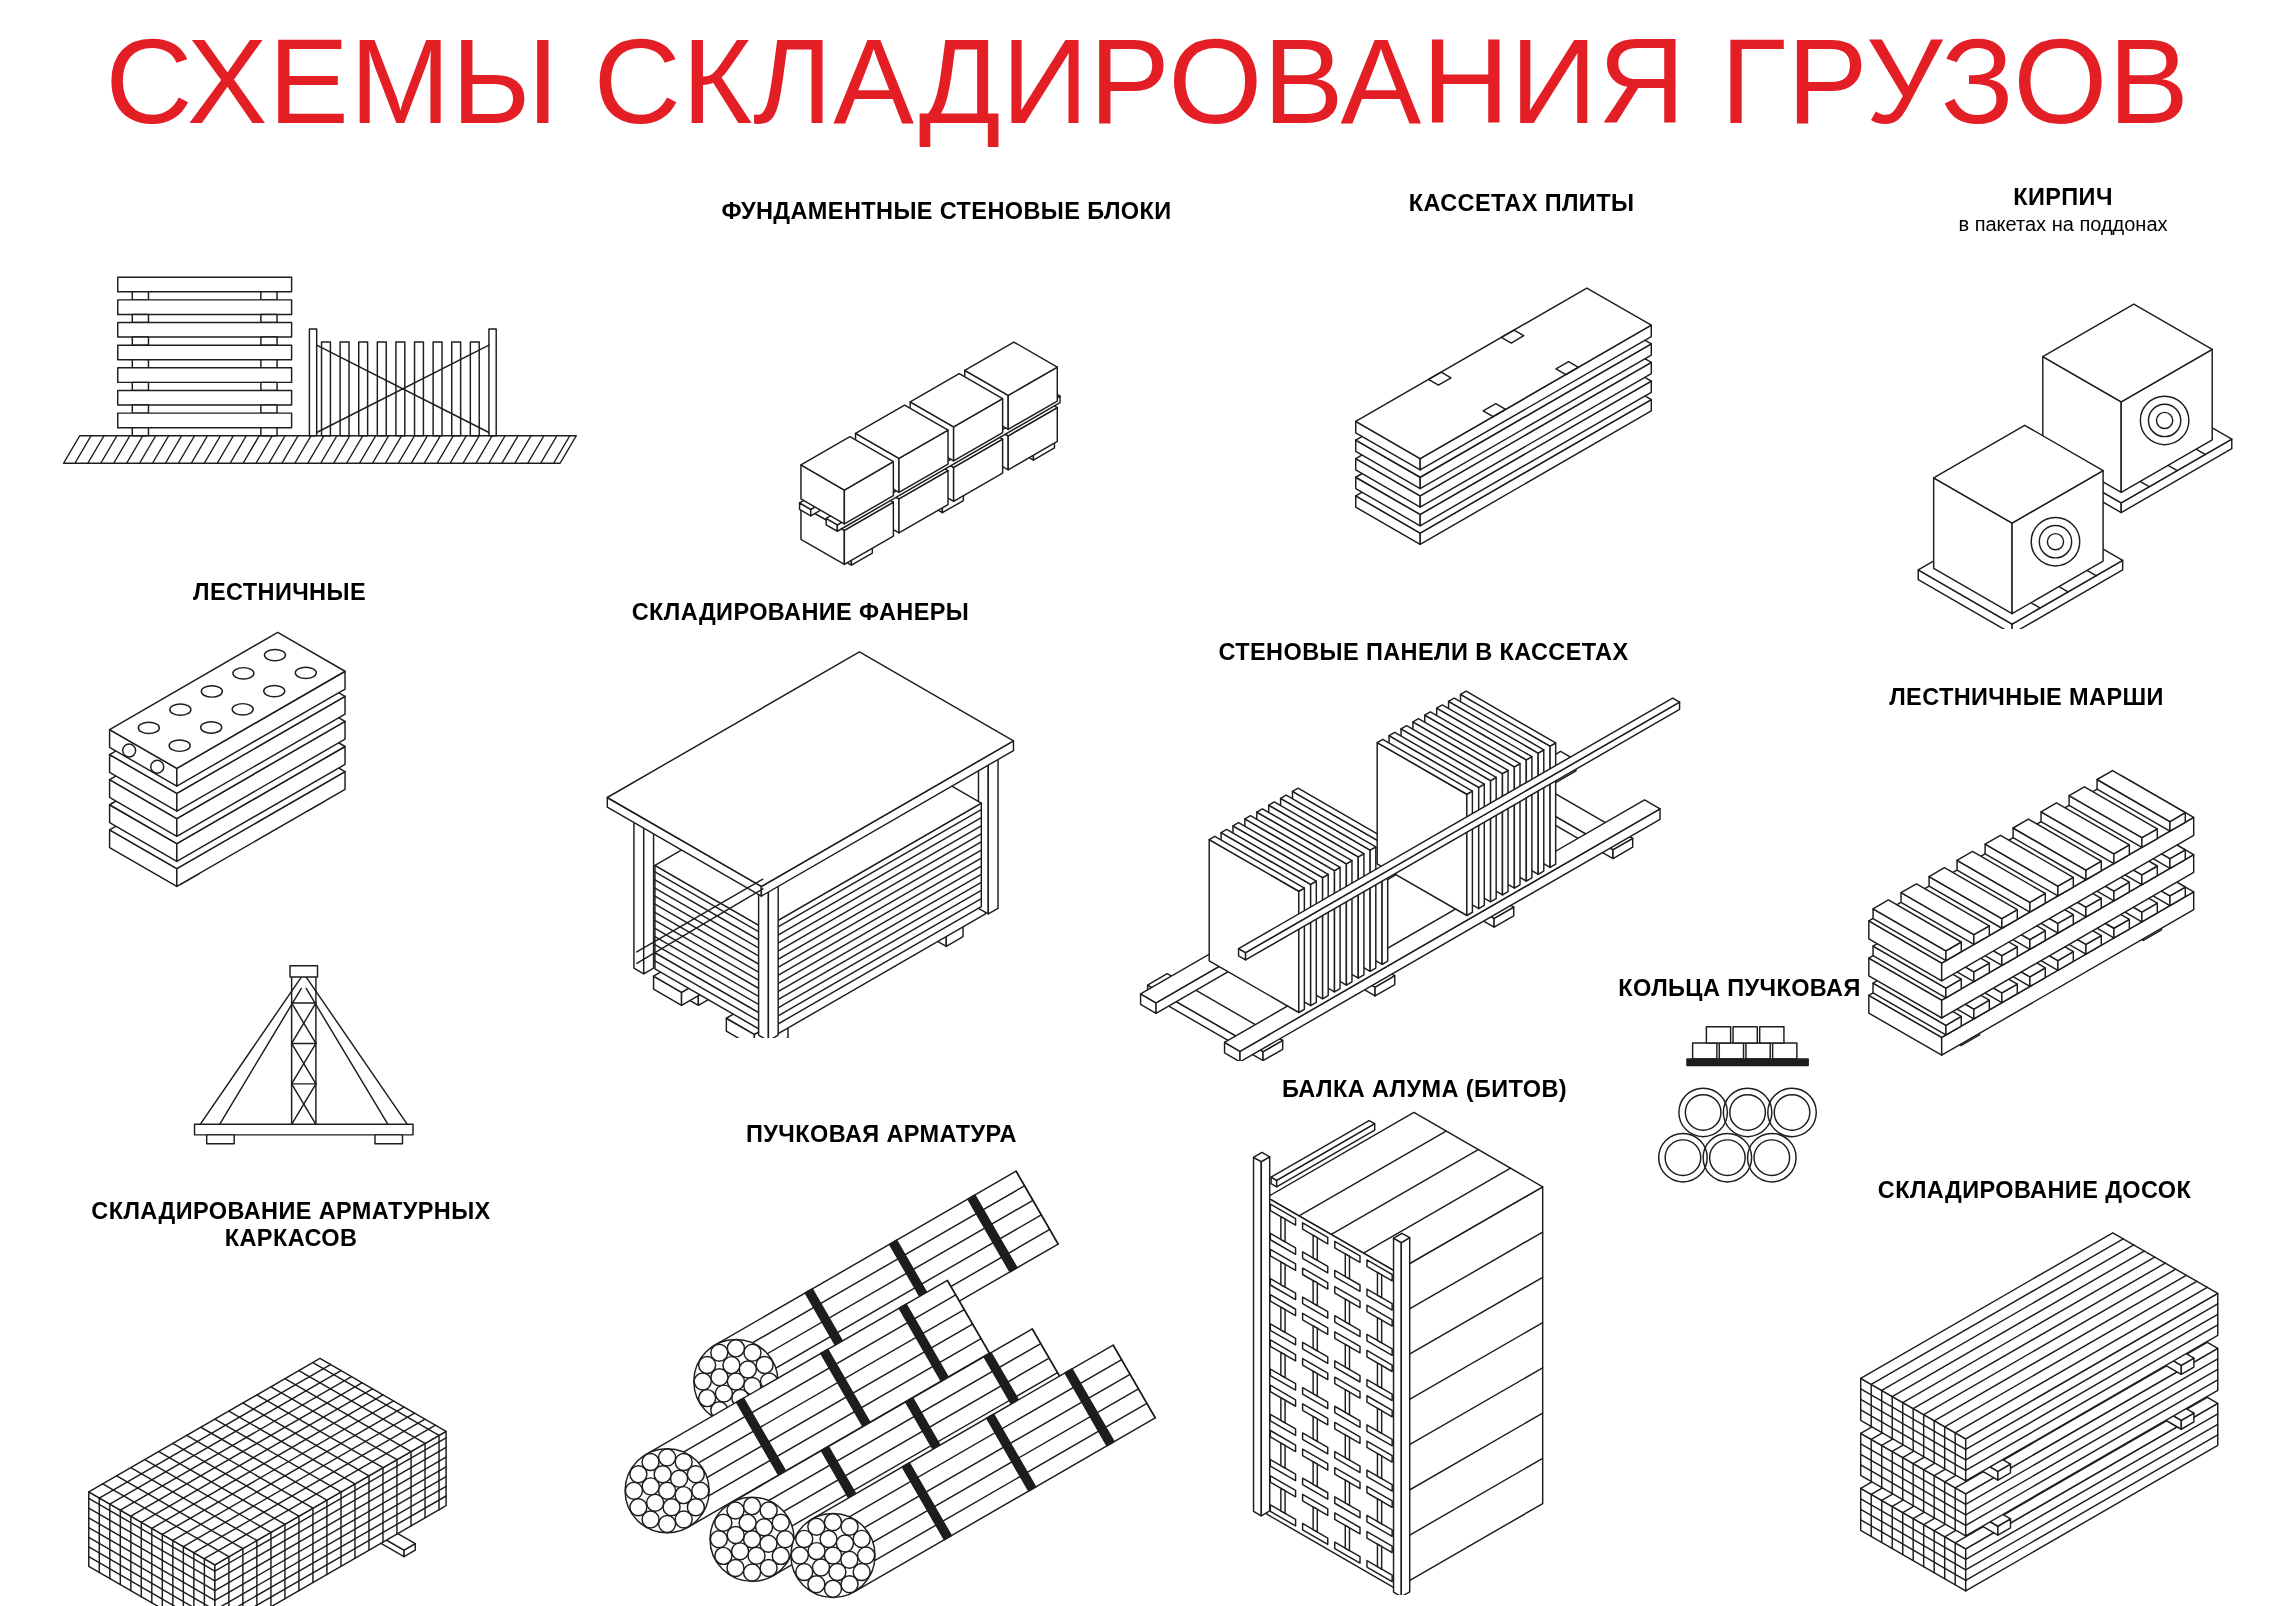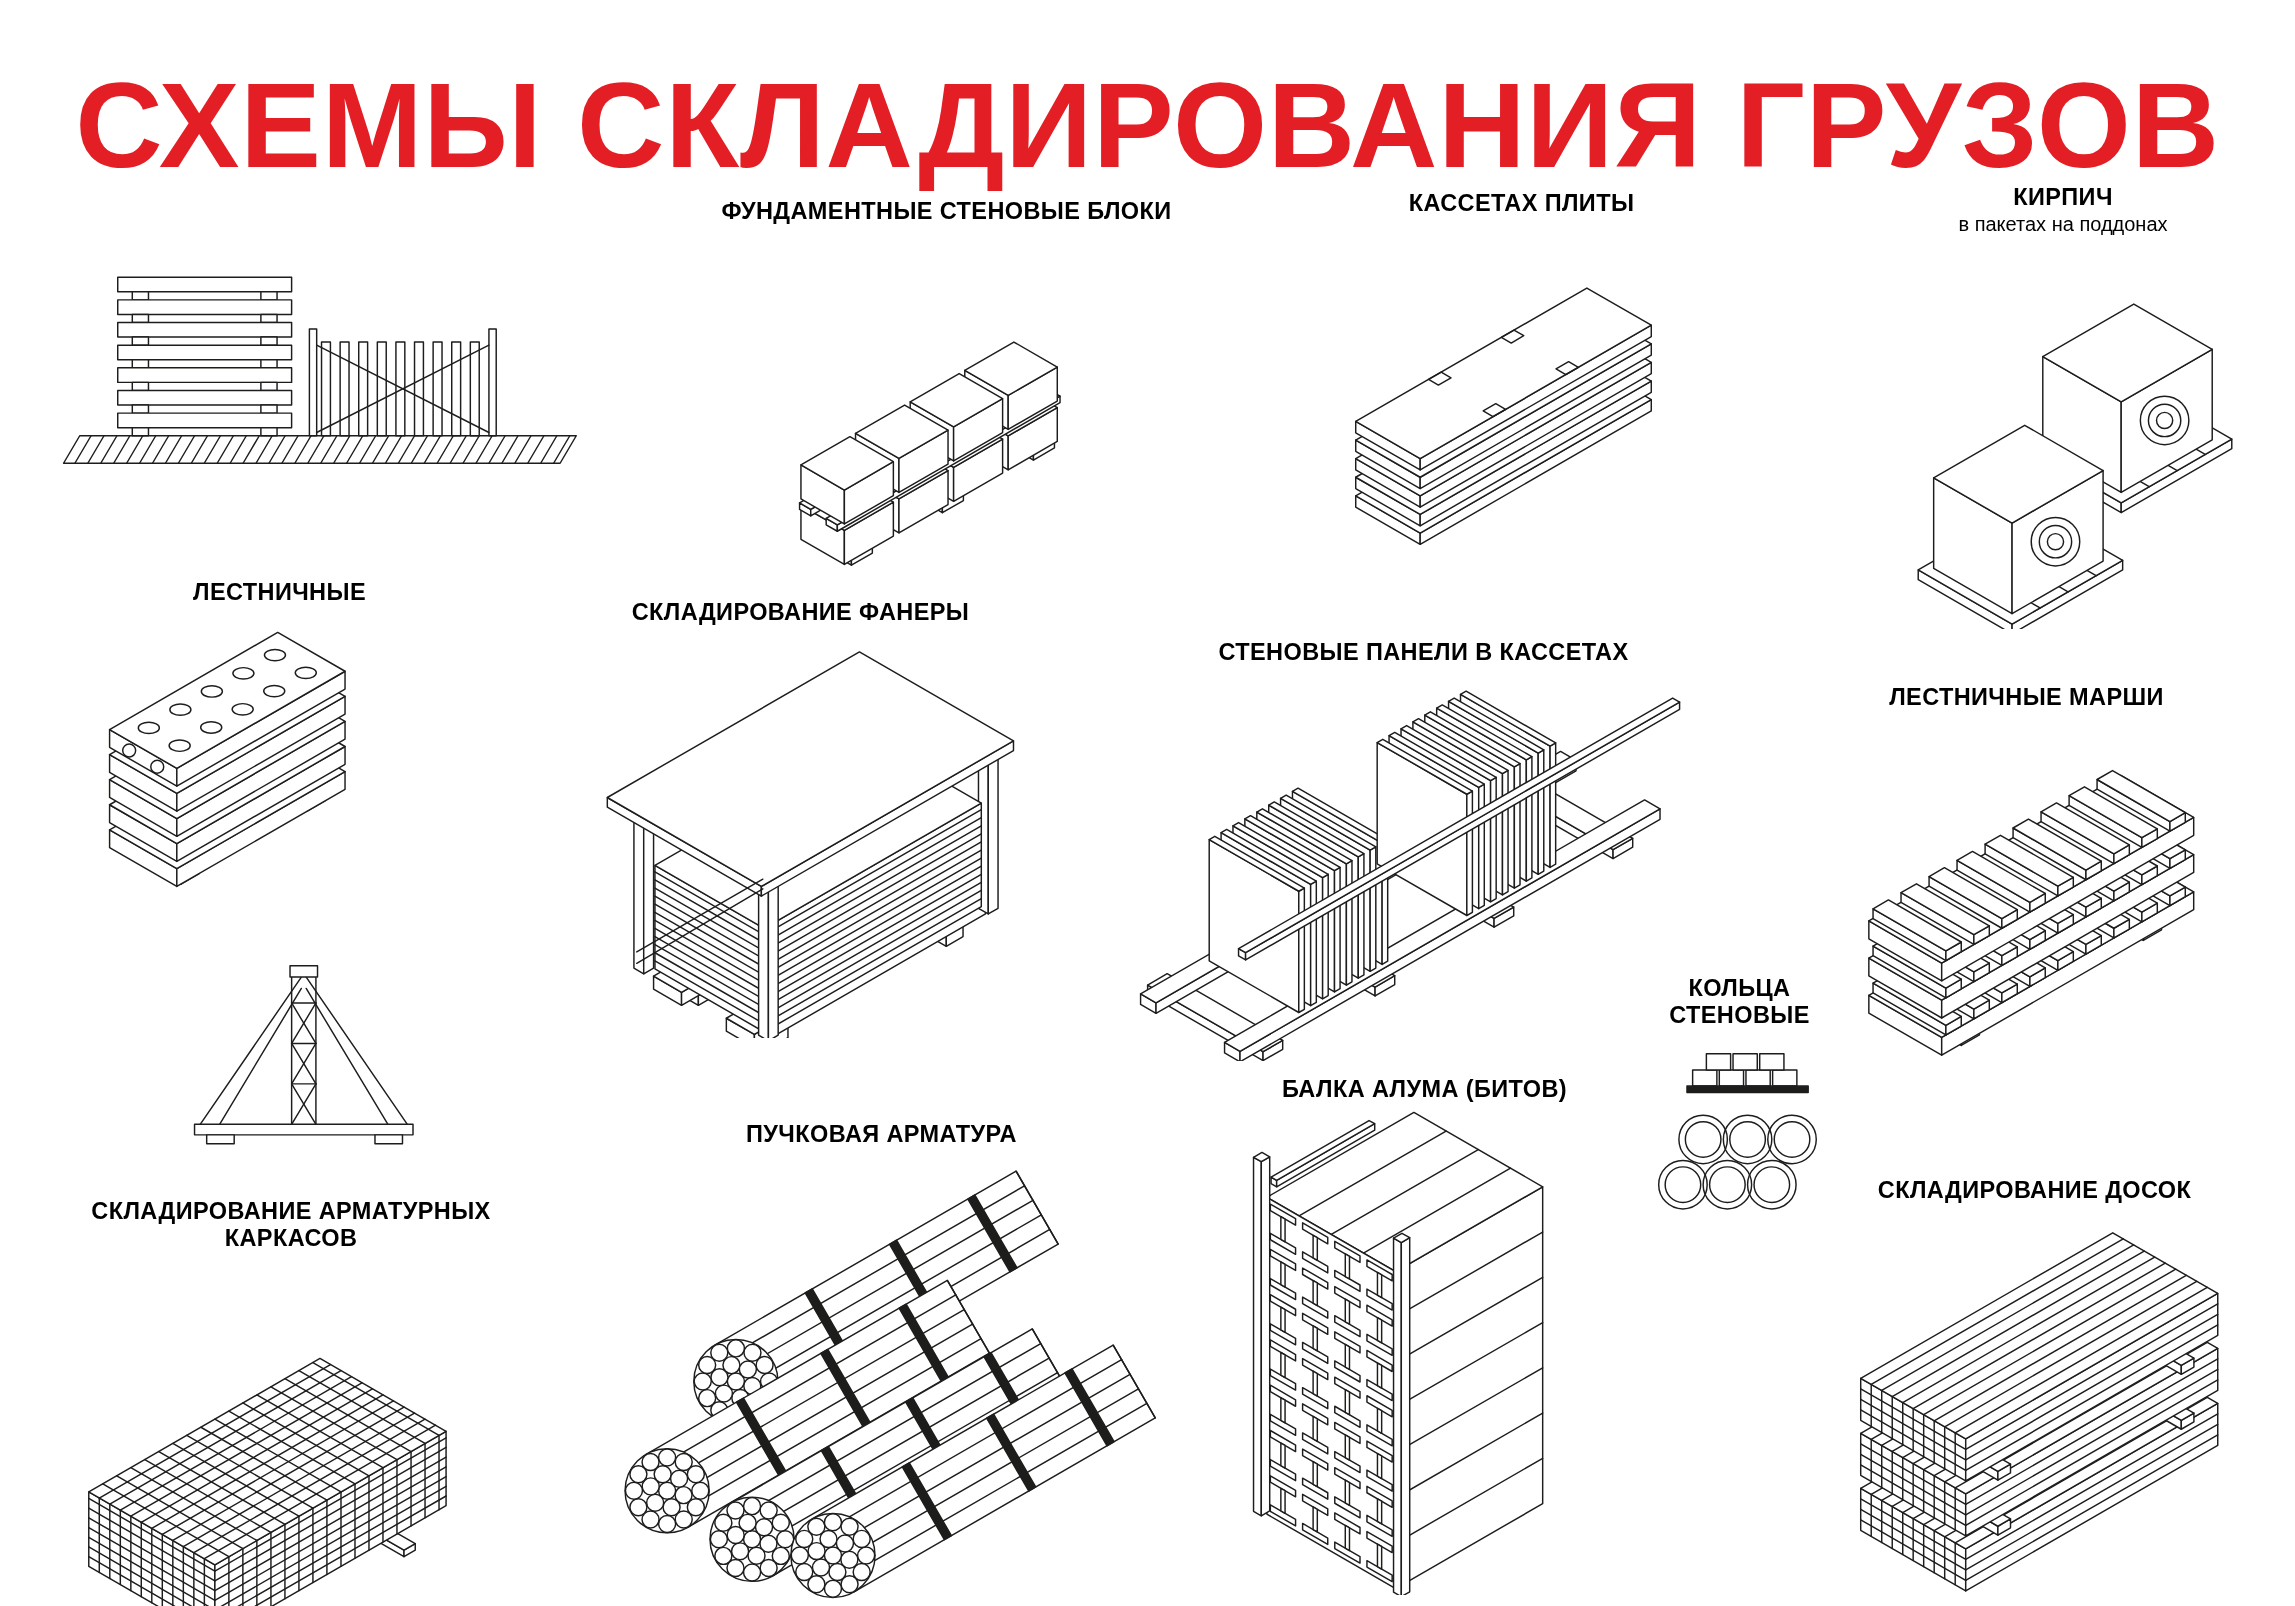--- a/index.html
+++ b/index.html
@@ -3,22 +3,22 @@
 <meta charset="utf-8">
 <style>
   *{margin:0;padding:0;box-sizing:border-box}
   html,body{background:#fff}
   body{
     width:2295px;height:1607px;position:relative;overflow:hidden;
     font-family:"Liberation Sans", sans-serif;color:#000;
   }
   .title{
     position:absolute;top:18px;left:0;width:100%;text-align:center;
-    color:#e31e25;font-weight:bold;font-size:121px;line-height:1.05;
-    letter-spacing:0.8px;white-space:nowrap;margin-top:44px;
+    color:#e31e25;font-weight:normal;font-size:121px;line-height:1.05;
+    letter-spacing:0.8px;white-space:nowrap;
   }
   .sec{position:absolute;text-align:center}
   .label{font-weight:bold;font-size:23.5px;letter-spacing:0.4px;line-height:1.15}
   .sublabel{font-weight:normal;font-size:20px;line-height:1.1;margin-top:1.6px}
   svg{display:block;margin:6.5px auto 0}
   svg polygon,svg rect,svg line,svg circle,svg ellipse,svg path{
     fill:#fff;stroke:#1d1d1b;stroke-width:1.8;stroke-linejoin:round;stroke-linecap:round;
   }
   svg line{fill:none}
   svg .nf{fill:none}
@@ -585,21 +585,21 @@
         <polygon points="139.8,228.0 229.9,280.0 229.9,268.0 139.8,216.0"></polygon>
         <polygon points="229.9,280.0 249.0,269.0 249.0,257.0 229.9,268.0"></polygon>
         <polygon points="139.8,216.0 229.9,268.0 249.0,257.0 158.9,205.0"></polygon>
         <polygon points="105.2,248.0 195.3,300.0 195.3,288.0 105.2,236.0"></polygon>
         <polygon points="195.3,300.0 214.3,289.0 214.3,277.0 195.3,288.0"></polygon>
         <polygon points="105.2,236.0 195.3,288.0 214.3,277.0 124.2,225.0"></polygon>
       </svg>
   </section>
 
   <section class="sec" style="left:1618px;top:975px;width:243px">
-    <div class="label">КОЛЬЦА СТЕНОВЫЕ</div>
+    <div class="label">КОЛЬЦА ПУЧКОВАЯ</div>
     <svg id="svg-rings" width="243" height="202" viewBox="0 0 300 250">
         <rect x="92" y="42" width="30" height="20"></rect>
         <rect x="125" y="42" width="30" height="20"></rect>
         <rect x="158" y="42" width="30" height="20"></rect>
         <rect x="191" y="42" width="30" height="20"></rect>
         <rect x="109" y="22" width="30" height="20"></rect>
         <rect x="142" y="22" width="30" height="20"></rect>
         <rect x="175" y="22" width="30" height="20"></rect>
         <rect x="85" y="62" width="150" height="8" class="dk"></rect>
         <circle cx="105" cy="128" r="30" class="nf"></circle>

